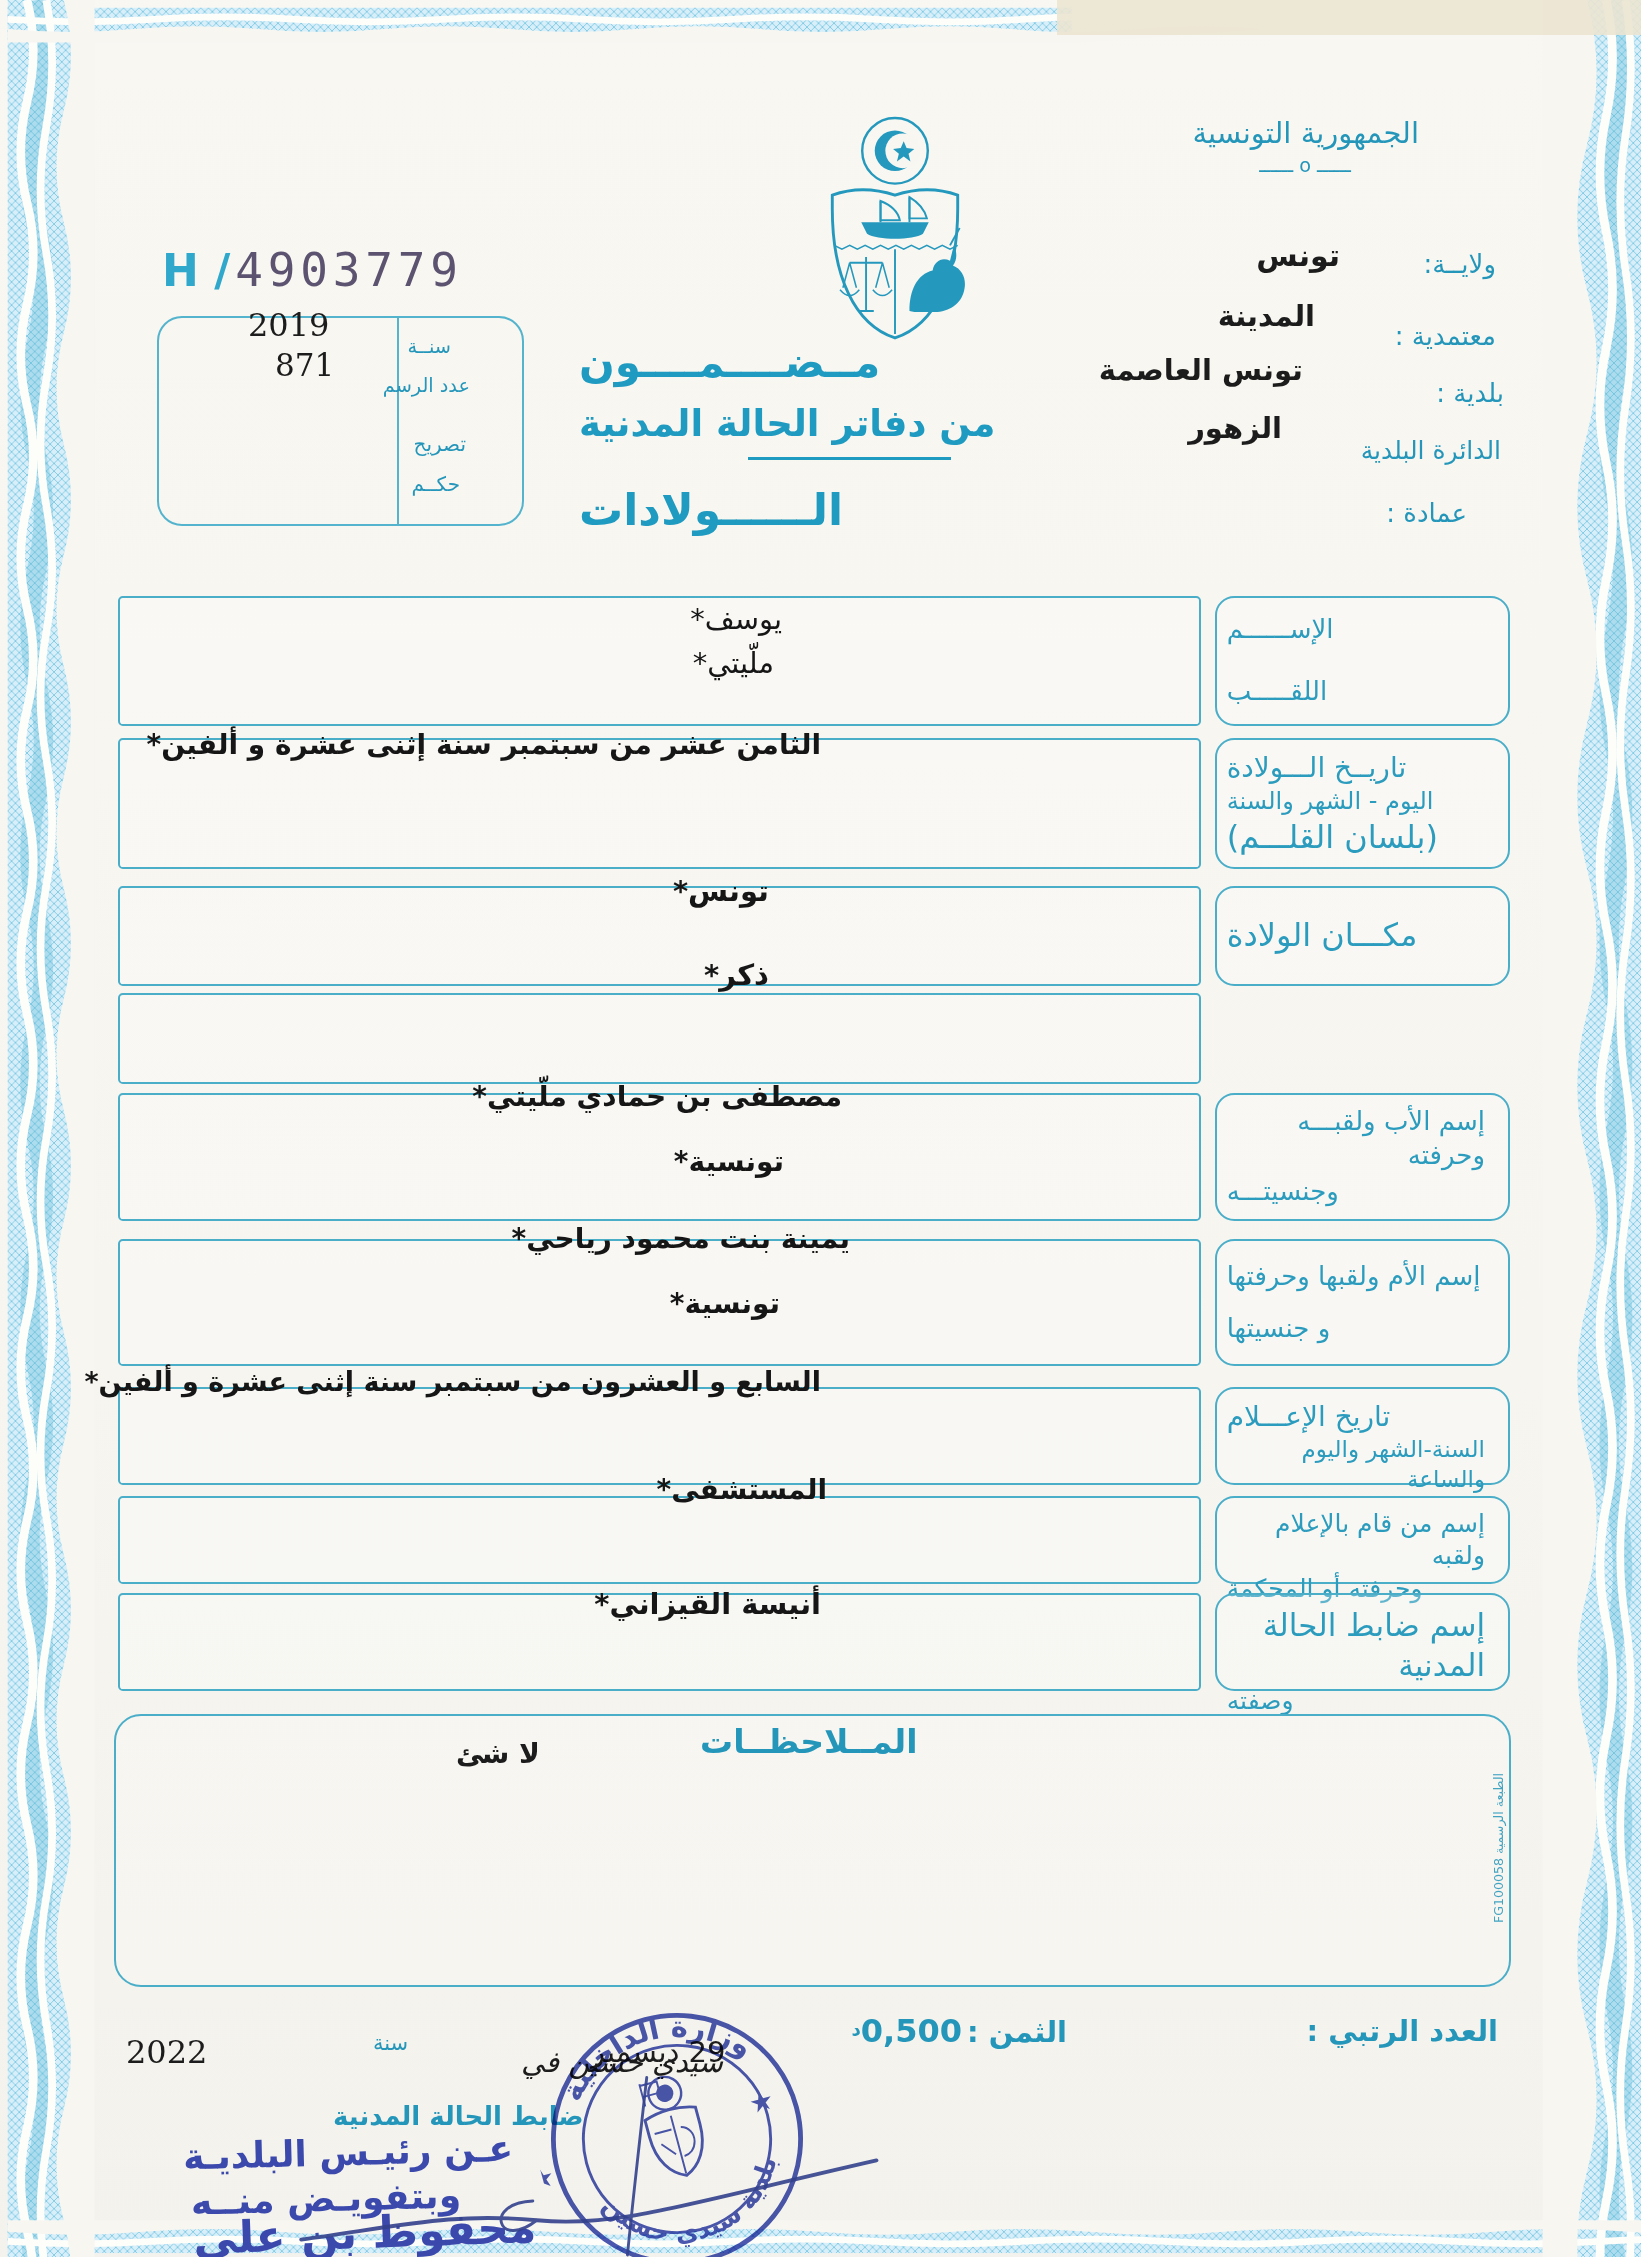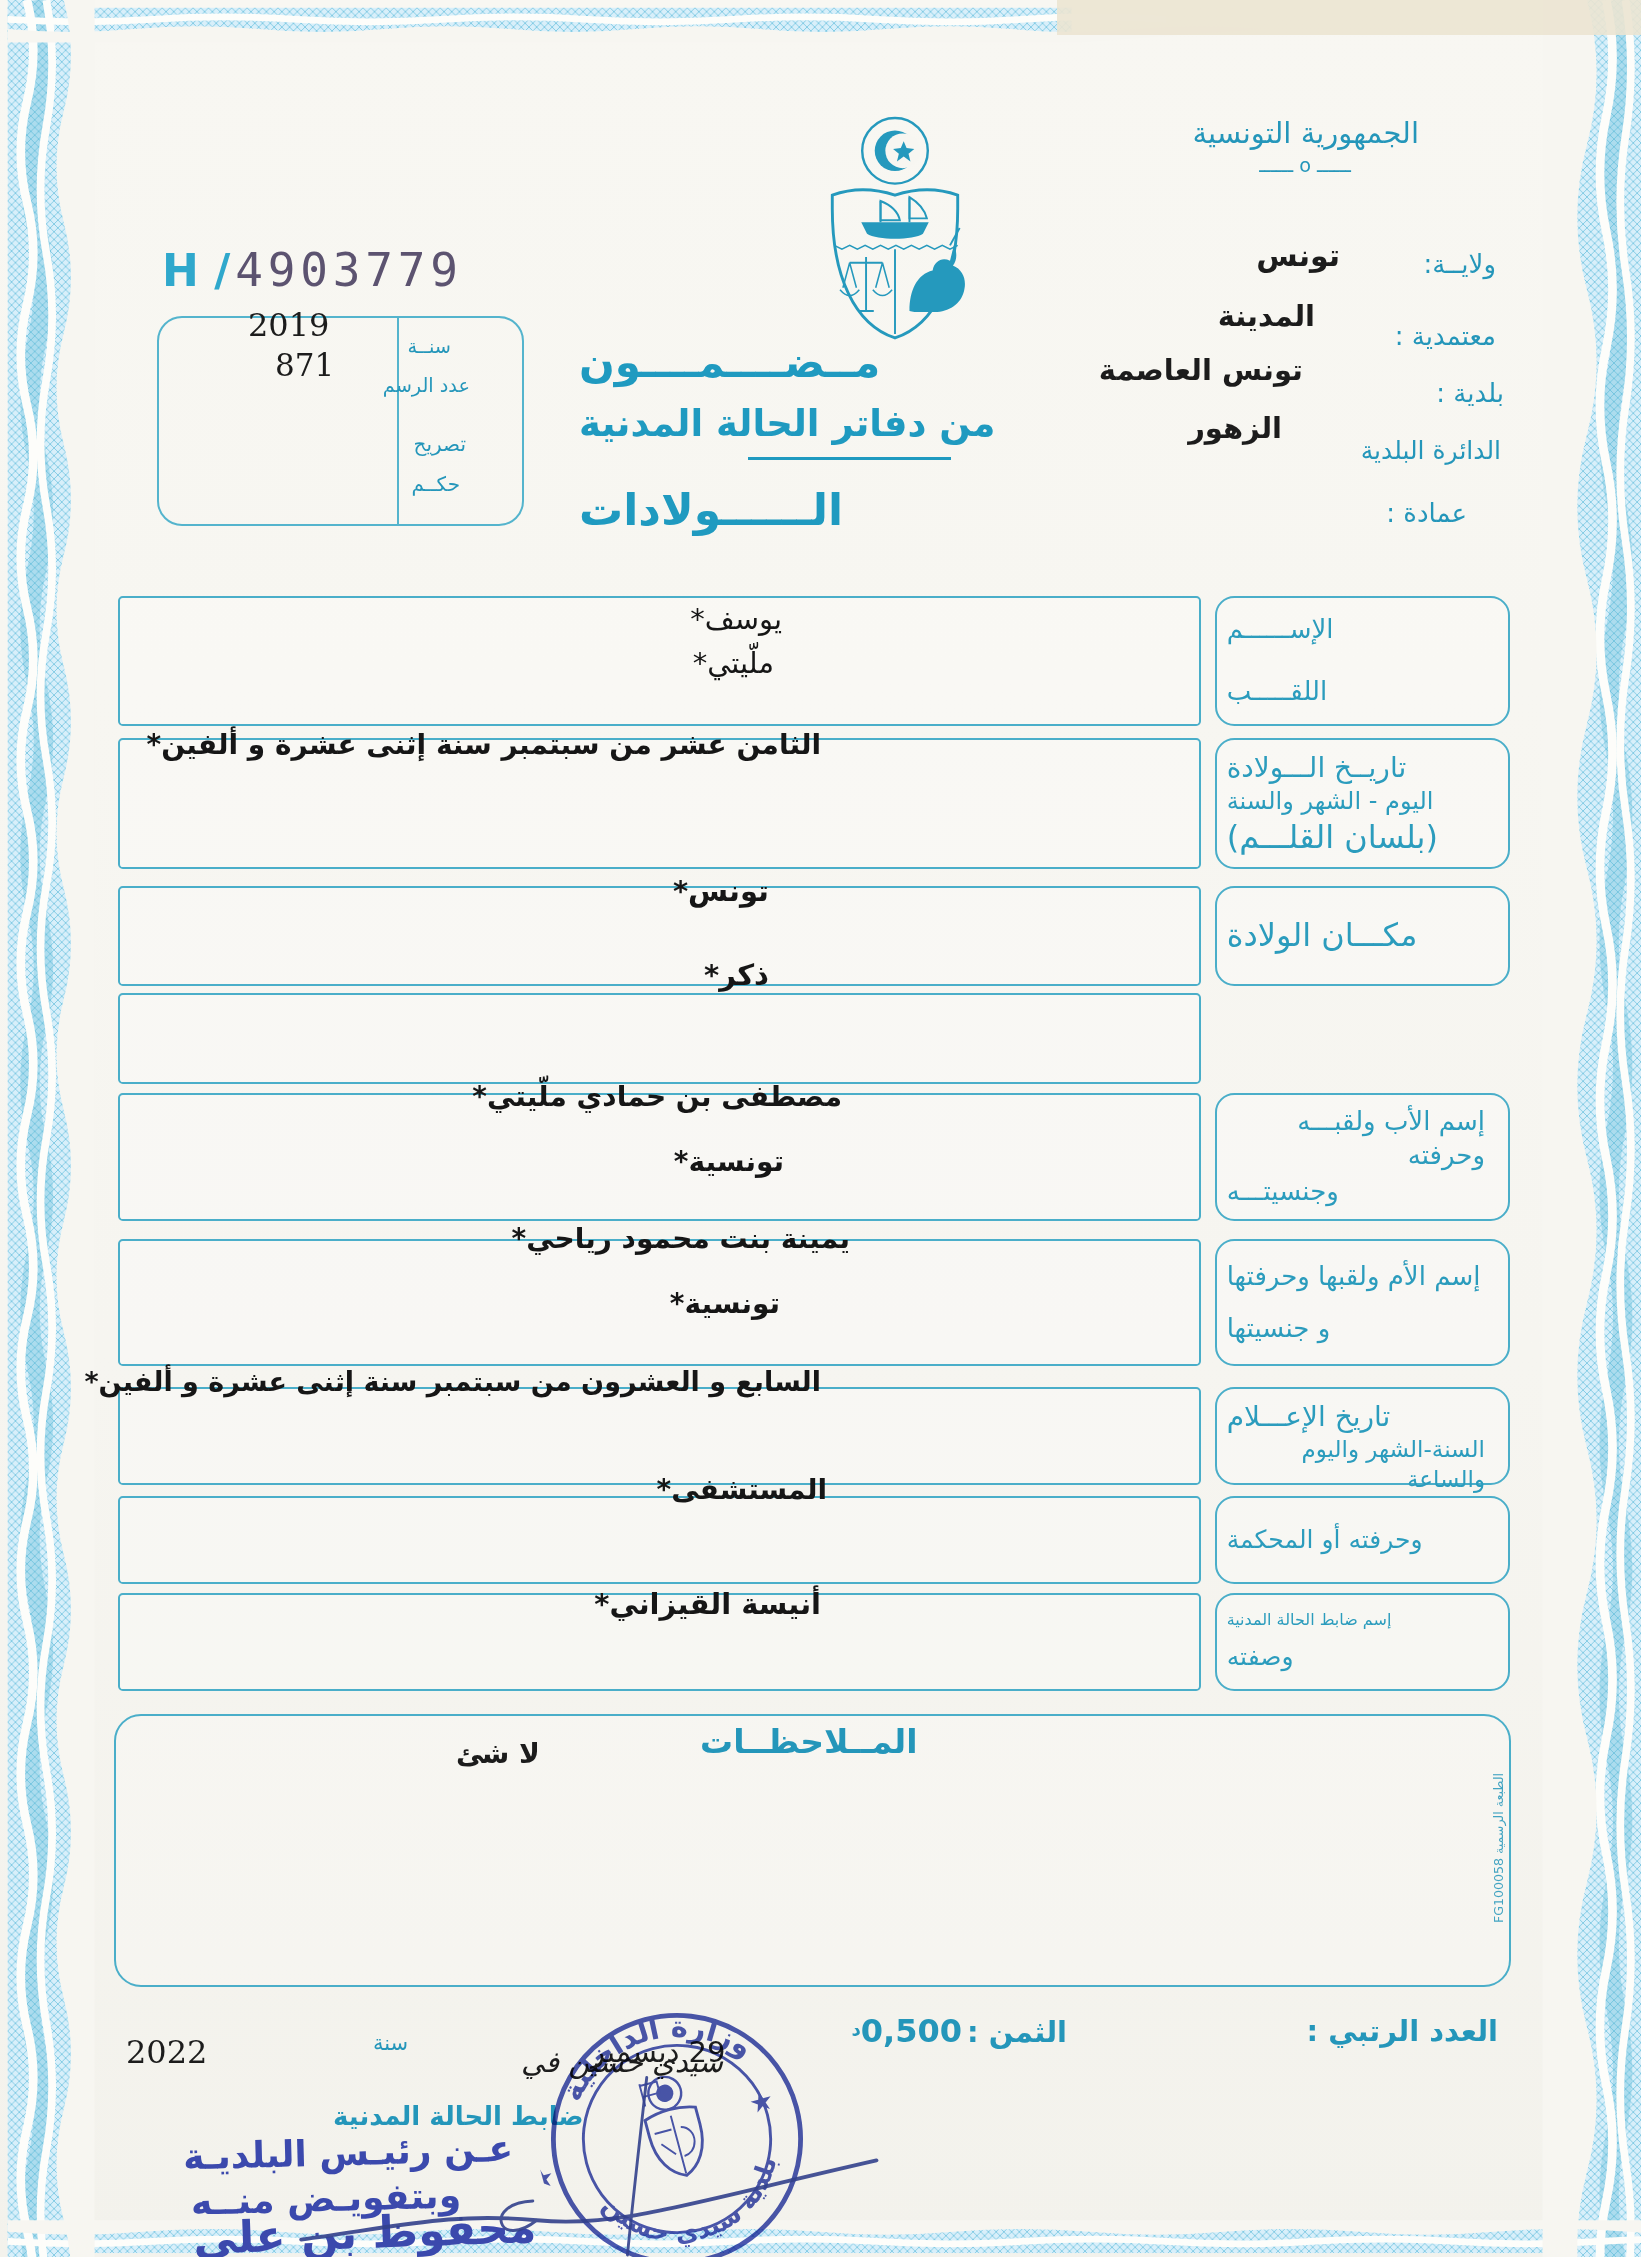--- a/index.html
+++ b/index.html
@@ -193,29 +193,30 @@
     <div class="lbox lb-r2">
       <div class="ll">تاريخ الإعـــلام</div>
       <div class="ll" style="font-size:23px">السنة-الشهر واليوم والساعة</div>
     </div>
   </div>
 
   <div class="row" style="top:1496px;height:88px">
     <div class="vbox"></div>
     <span class="val" style="right:683px;top:-23px;font-size:28px">المستشفى*</span>
     <div class="lbox">
+      <div class="ll" style="font-size:25px">إسم من قام بالإعلام ولقبه</div>
       <div class="ll" style="font-size:25px">وحرفته أو المحكمة</div>
     </div>
   </div>
 
   <div class="row" style="top:1593px;height:98px">
     <div class="vbox"></div>
     <span class="val" style="right:689px;top:-5.8px">أنيسة القيزاني*</span>
     <div class="lbox">
-      <div class="ll" style="font-size:16px">إسم ضابط الحالة المدنية</div>
+      <div class="ll" style="font-size:31px">إسم ضابط الحالة المدنية</div>
       <div class="ll" style="font-size:25px">وصفته</div>
     </div>
   </div>
 
   <div class="notesbox">
     <span class="abs teal" style="left:584px;top:5.8px;font-size:33px;font-weight:700">المــلاحظــات</span>
     <span class="abs ink" style="left:340px;top:21px;font-size:28px;font-weight:600">لا شئ</span>
   </div>
 
   <span class="abs teal vside" style="left:1491px;top:1773px;font-size:12.6px;opacity:.85">الطبعة الرسمية FG100058</span>

